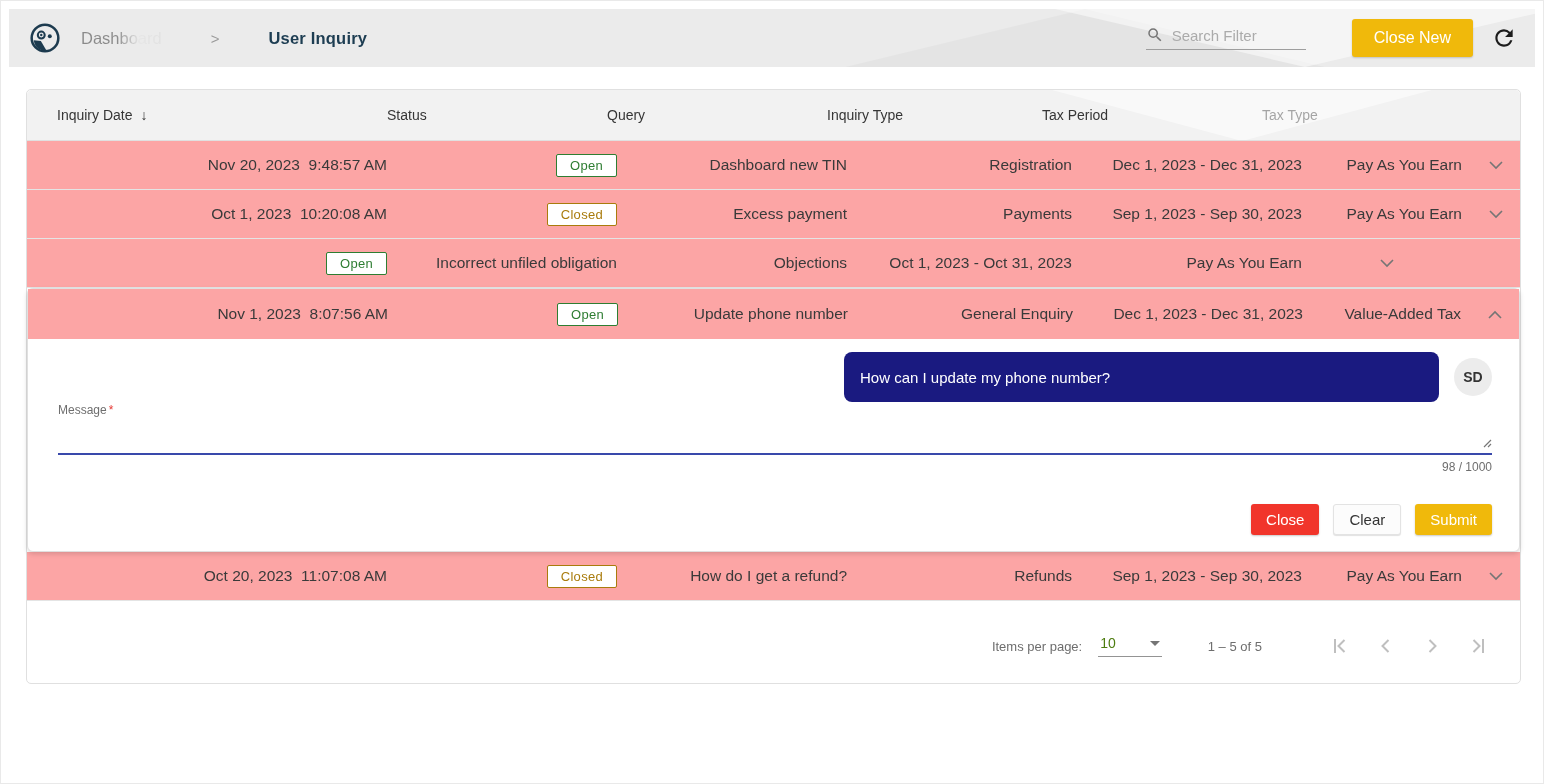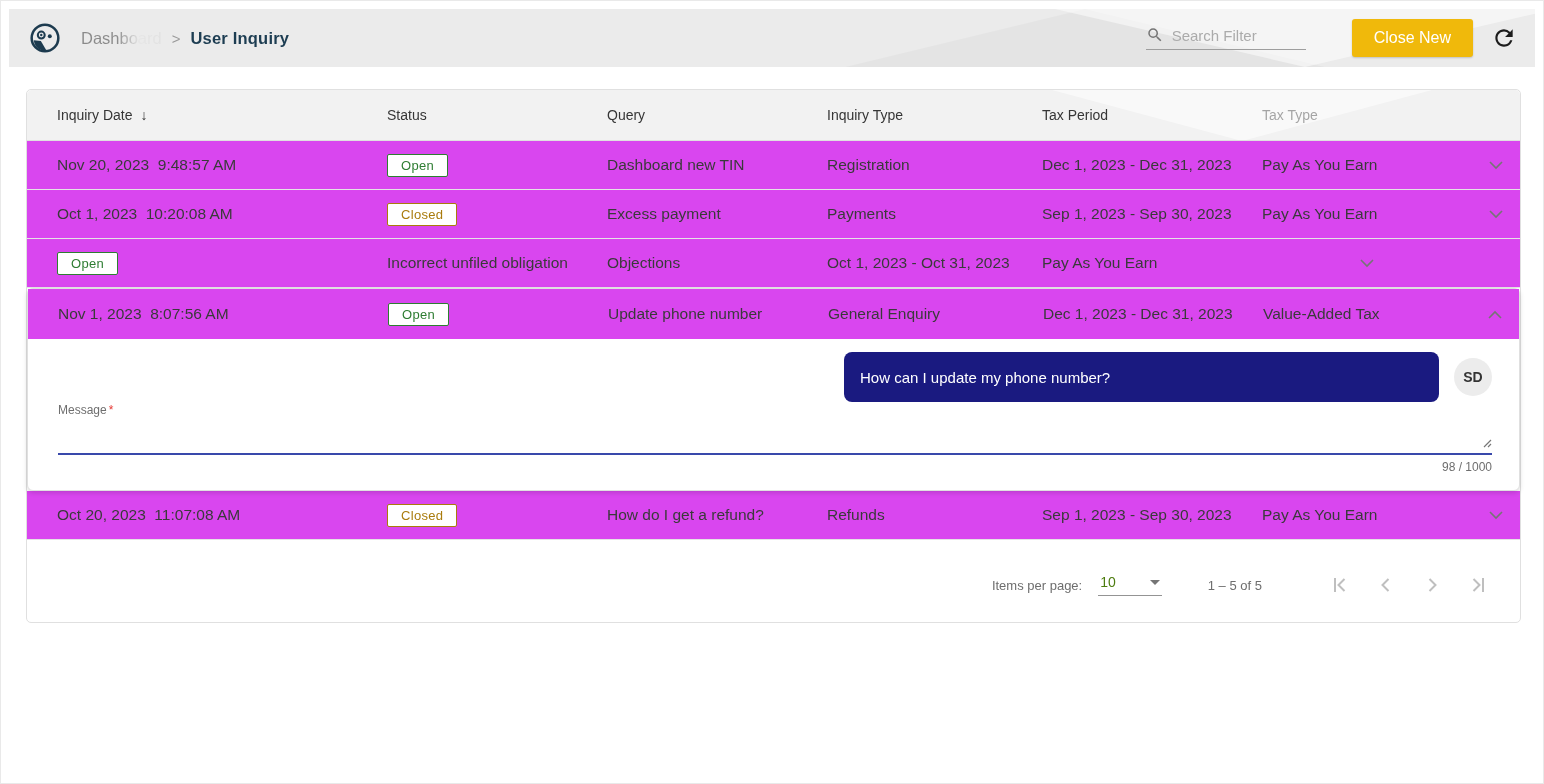--- a/index.html
+++ b/index.html
@@ -20,26 +20,26 @@
   .topbar-right { margin-left:auto; display:flex; align-items:center; position:relative; z-index:2; }
   .search-wrap { display:flex; align-items:flex-end; border-bottom:1px solid #9e9e9e; padding-bottom:5px; margin-right:46px; width:160px; }
   .search-wrap svg { margin-right:8px; flex:0 0 auto; }
   .search-input { border:none; outline:none; background:transparent; font-size:15px; color:#444; width:120px; font-family:inherit; }
   .search-input::placeholder { color:#ababab; }
   .btn-create { background:#F0B90B; color:#fff; border:none; font-size:16px; padding:10px 22px; border-radius:3px; cursor:pointer; font-family:inherit; box-shadow:0 1px 2px rgba(0,0,0,.18); }
   .refresh-btn { background:none; border:none; margin:0 6px 0 18px; cursor:pointer; display:flex; align-items:center; }
 
   
   .card { margin:22px 17px 0 17px; width:1495px; border:1px solid #e0e0e0; border-radius:5px; background:#fff; padding-bottom:6px; }
-  .grid-row { display:grid; grid-template-columns:330px 220px 220px 215px 220px 1fr 48px; align-items:center; padding-left:30px; }
+  .grid-row { display:grid; grid-template-columns:330px 220px 220px 215px 220px 1fr 48px; align-items:center; padding-left:30px;text-align:right; }
   .thead { position:relative; height:51px; background:#f2f2f2; border-bottom:1px solid #e0e0e0; border-radius:5px 5px 0 0; font-size:14px; color:#363636; overflow:hidden; }
   .thead .tri-c { right:88px; width:380px; height:51px; background:rgba(255,255,255,.55); clip-path:polygon(0 0,100% 0,50% 100%); }
   .th { display:flex; align-items:center; gap:8px; }
   .sort-arrow { font-size:14px; color:#333; }
-  .trow { height:49px; border-bottom:1px solid #e4e4e4; font-size:15.5px; color:#3a3a3a; background:#d946ef; cursor:pointer; }
+  .trow { height:49px; border-bottom:1px solid #e4e4e4; font-size:15.5px; color:#3a3a3a; background:#fca5a5; cursor:pointer;gap:10px; }
   .cell-date { white-space:pre; }
   .badge { display:inline-block; font-size:13px; padding:3px 13px; border:1px solid; border-radius:2px; letter-spacing:.3px; background:#fff; }
   .badge.open { color:#2E7D32; border-color:#2E7D32; }
   .badge.closed { color:#A97B0C; border-color:#A97B0C; }
   .chev { justify-self:center; display:flex; }
 
   
   .expanded-panel { border:1px solid #e0e0e0; border-radius:6px; box-shadow:0 2px 5px rgba(0,0,0,.14); background:#fff; position:relative; }
   .expanded-panel .trow { border-bottom:none; height:50px; }
   .detail { padding:0 27px 16px 30px; }
@@ -76,21 +76,21 @@
   <div class="topbar">
     <div class="tri tri-b"></div>
     <div class="tri tri-a"></div>
     <svg class="logo" viewBox="0 0 24 24">
       <circle cx="12" cy="12" r="10" fill="none" stroke="#1d3b4f" stroke-width="1.9"></circle>
       <circle cx="9.2" cy="9.8" r="2.6" fill="none" stroke="#1d3b4f" stroke-width="1.5"></circle>
       <circle cx="9.2" cy="9.8" r="0.9" fill="#1d3b4f"></circle>
       <circle cx="15.6" cy="10.6" r="1.5" fill="#1d3b4f"></circle>
       <path d="M3.6 13.6 A9.2 9.2 0 0 0 13.4 21.85 L8.9 14.3 Z" fill="#1d3b4f"></path>
     </svg>
-    <nav style="display:flex;align-items:center;position:relative;z-index:2;">
+    <nav style="display:flex;align-items:center;position:relative;z-index:2;gap:39px;">
       <span class="crumb-parent">Dashboard</span>
       <span class="crumb-sep">&gt;</span>
       <span class="crumb-current">User Inquiry</span>
     </nav>
     <div class="topbar-right">
       <div class="search-wrap">
         <svg width="18" height="18" viewBox="0 0 24 24">
           <path fill="#757575" d="M15.5 14h-.79l-.28-.27A6.47 6.47 0 0 0 16 9.5 6.5 6.5 0 1 0 9.5 16c1.61 0 3.09-.59 4.23-1.57l.27.28v.79l5 4.99L20.49 19l-4.99-5zm-6 0C7.01 14 5 11.99 5 9.5S7.01 5 9.5 5 14 7.01 14 9.5 11.99 14 9.5 14z"></path>
         </svg>
         <input class="search-input" type="text" placeholder="Search Filter" style="">
@@ -186,20 +186,25 @@
           <span>Message</span><span class="req">*</span>
         </div>
 
         <div class="msg-box">
           <svg class="resize-handle" width="12" height="12" viewBox="0 0 12 12">
             <path d="M11 4L4 11M11 8l-3 3" stroke="#777" stroke-width="1.2" fill="none"></path>
           </svg>
         </div>
         <div class="counter">98 / 1000</div>
 
+        <div class="btn-row">
+          <button class="btn btn-close">Close</button>
+          <button class="btn btn-clear">Clear</button>
+          <button class="btn btn-submit">Submit</button>
+        </div>
       </div>
     </div>
 
     <div class="grid-row trow">
       <div class="cell-date">Oct 20, 2023  11:07:08 AM</div>
       <div><span class="badge closed">Closed</span></div>
       <div>How do I get a refund?</div>
       <div>Refunds</div>
       <div>Sep 1, 2023 - Sep 30, 2023</div>
       <div>Pay As You Earn</div>

